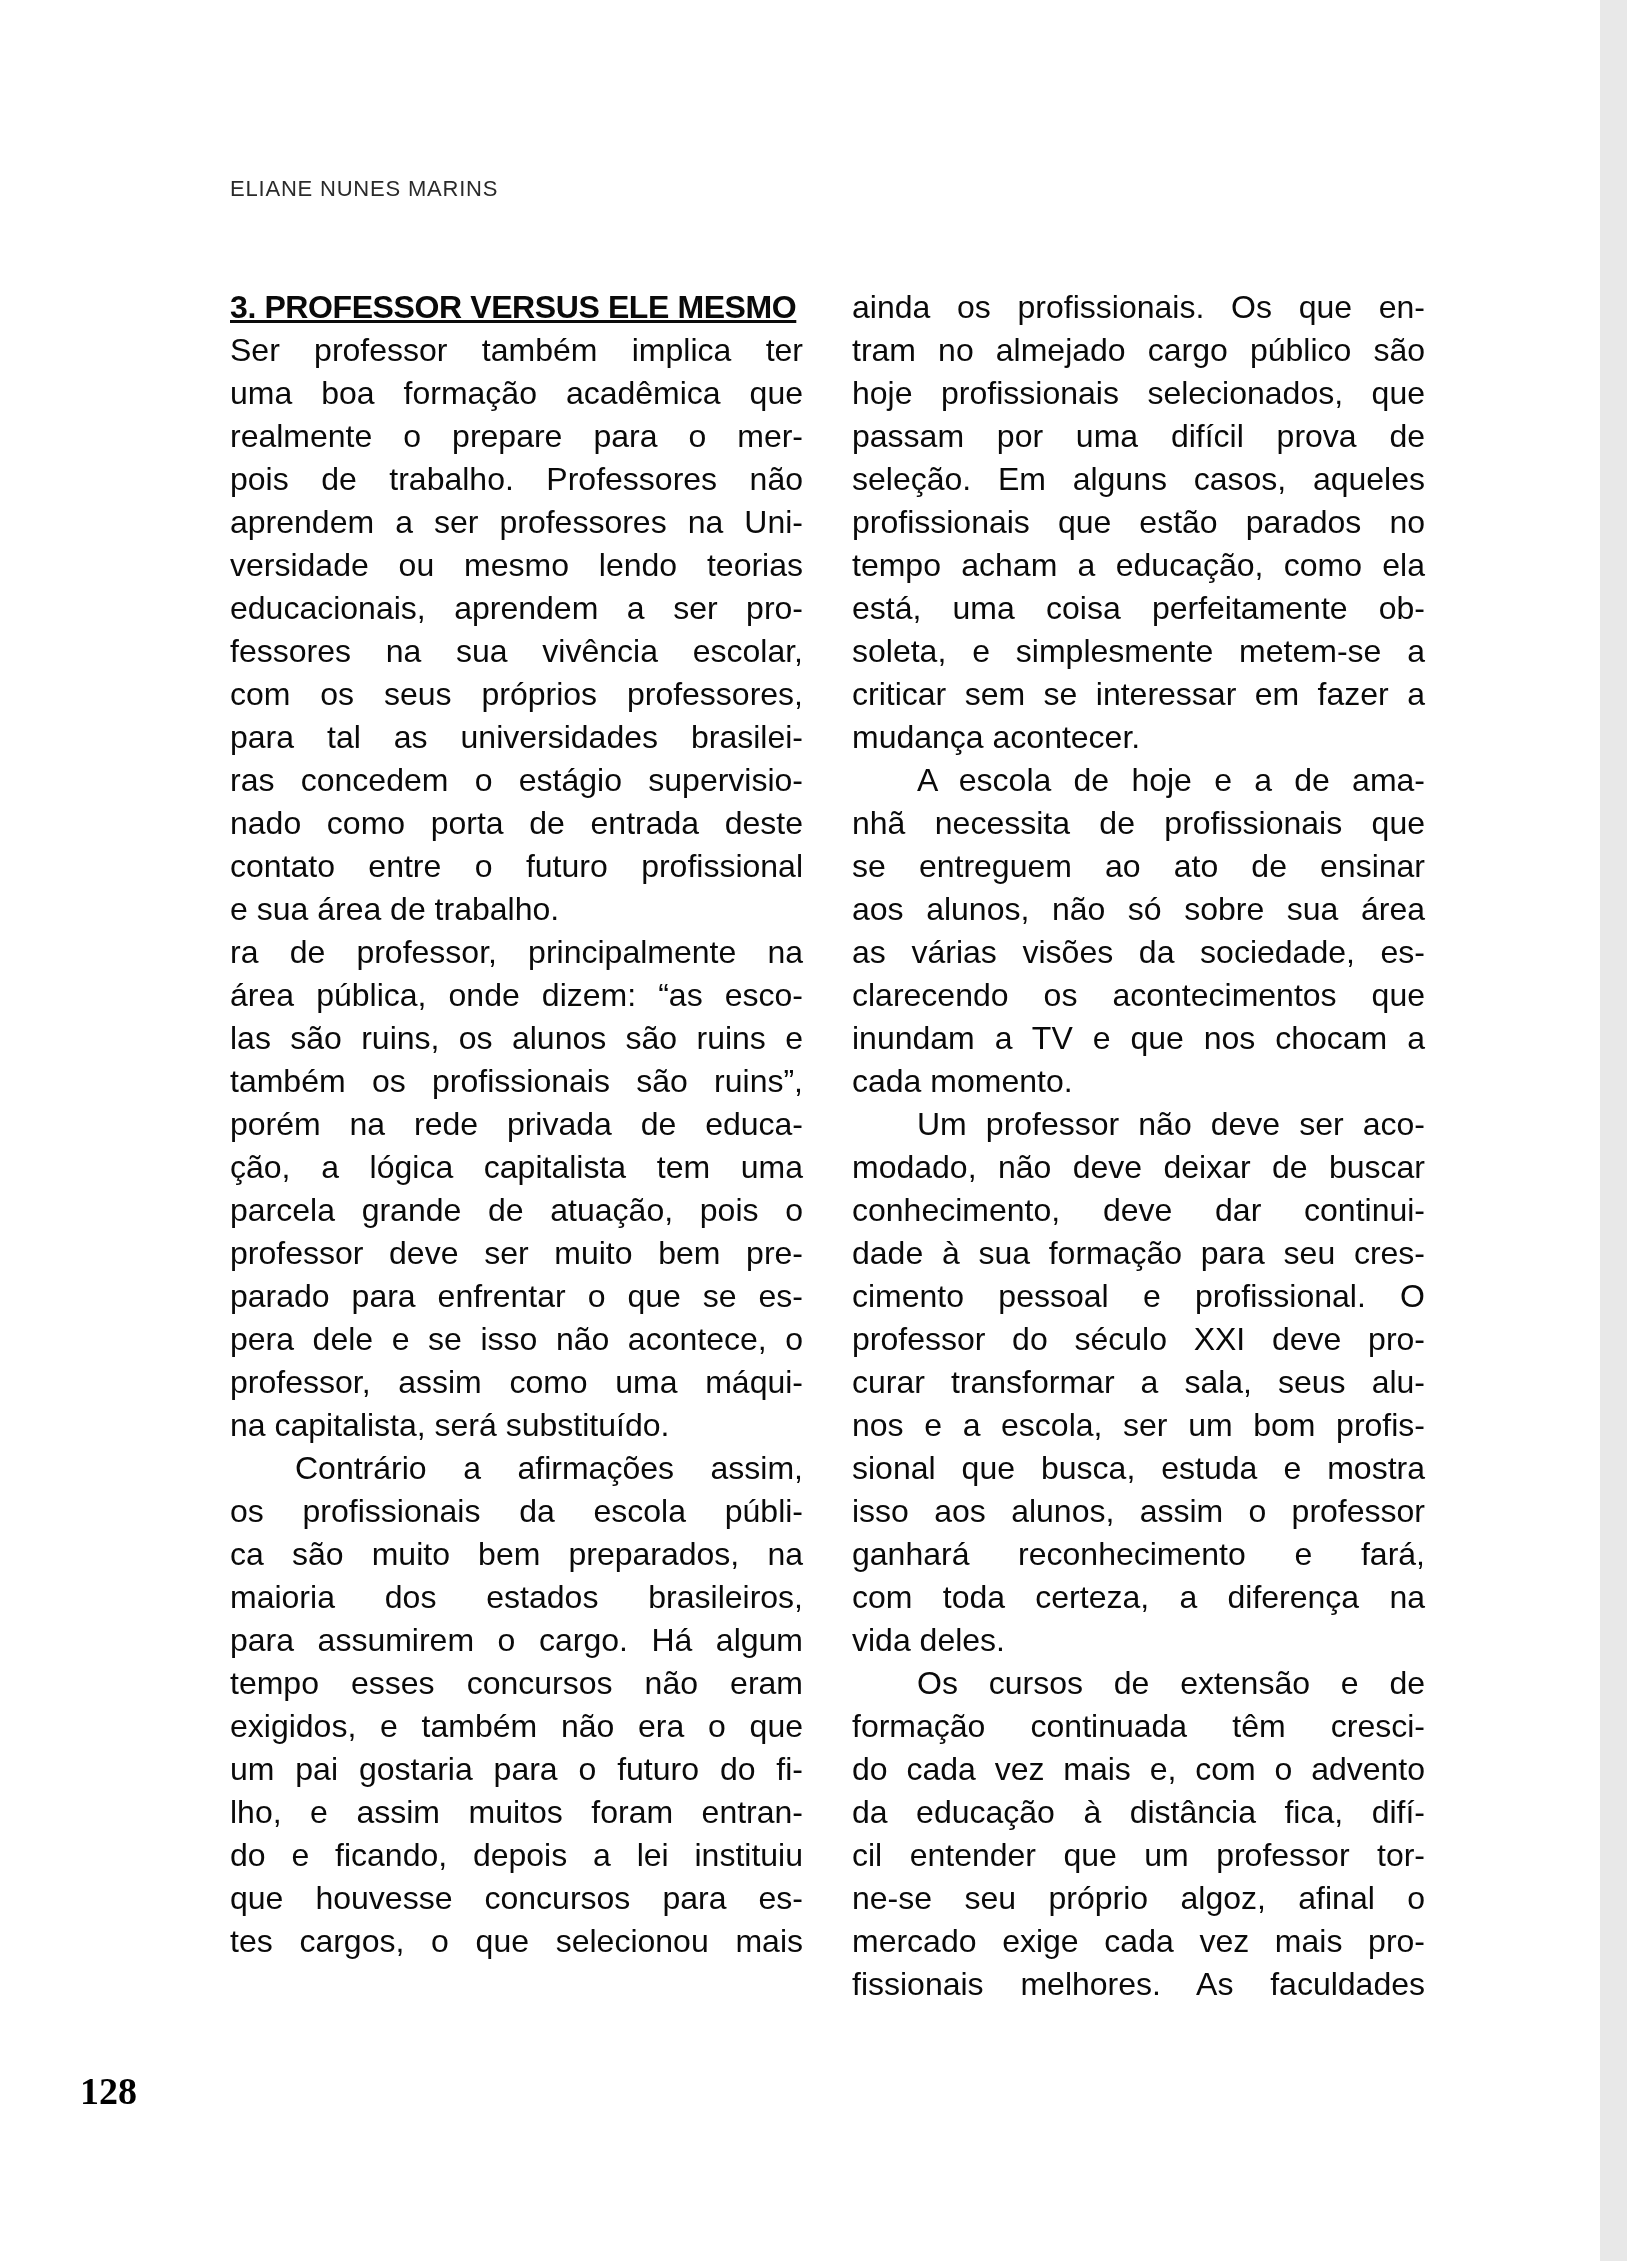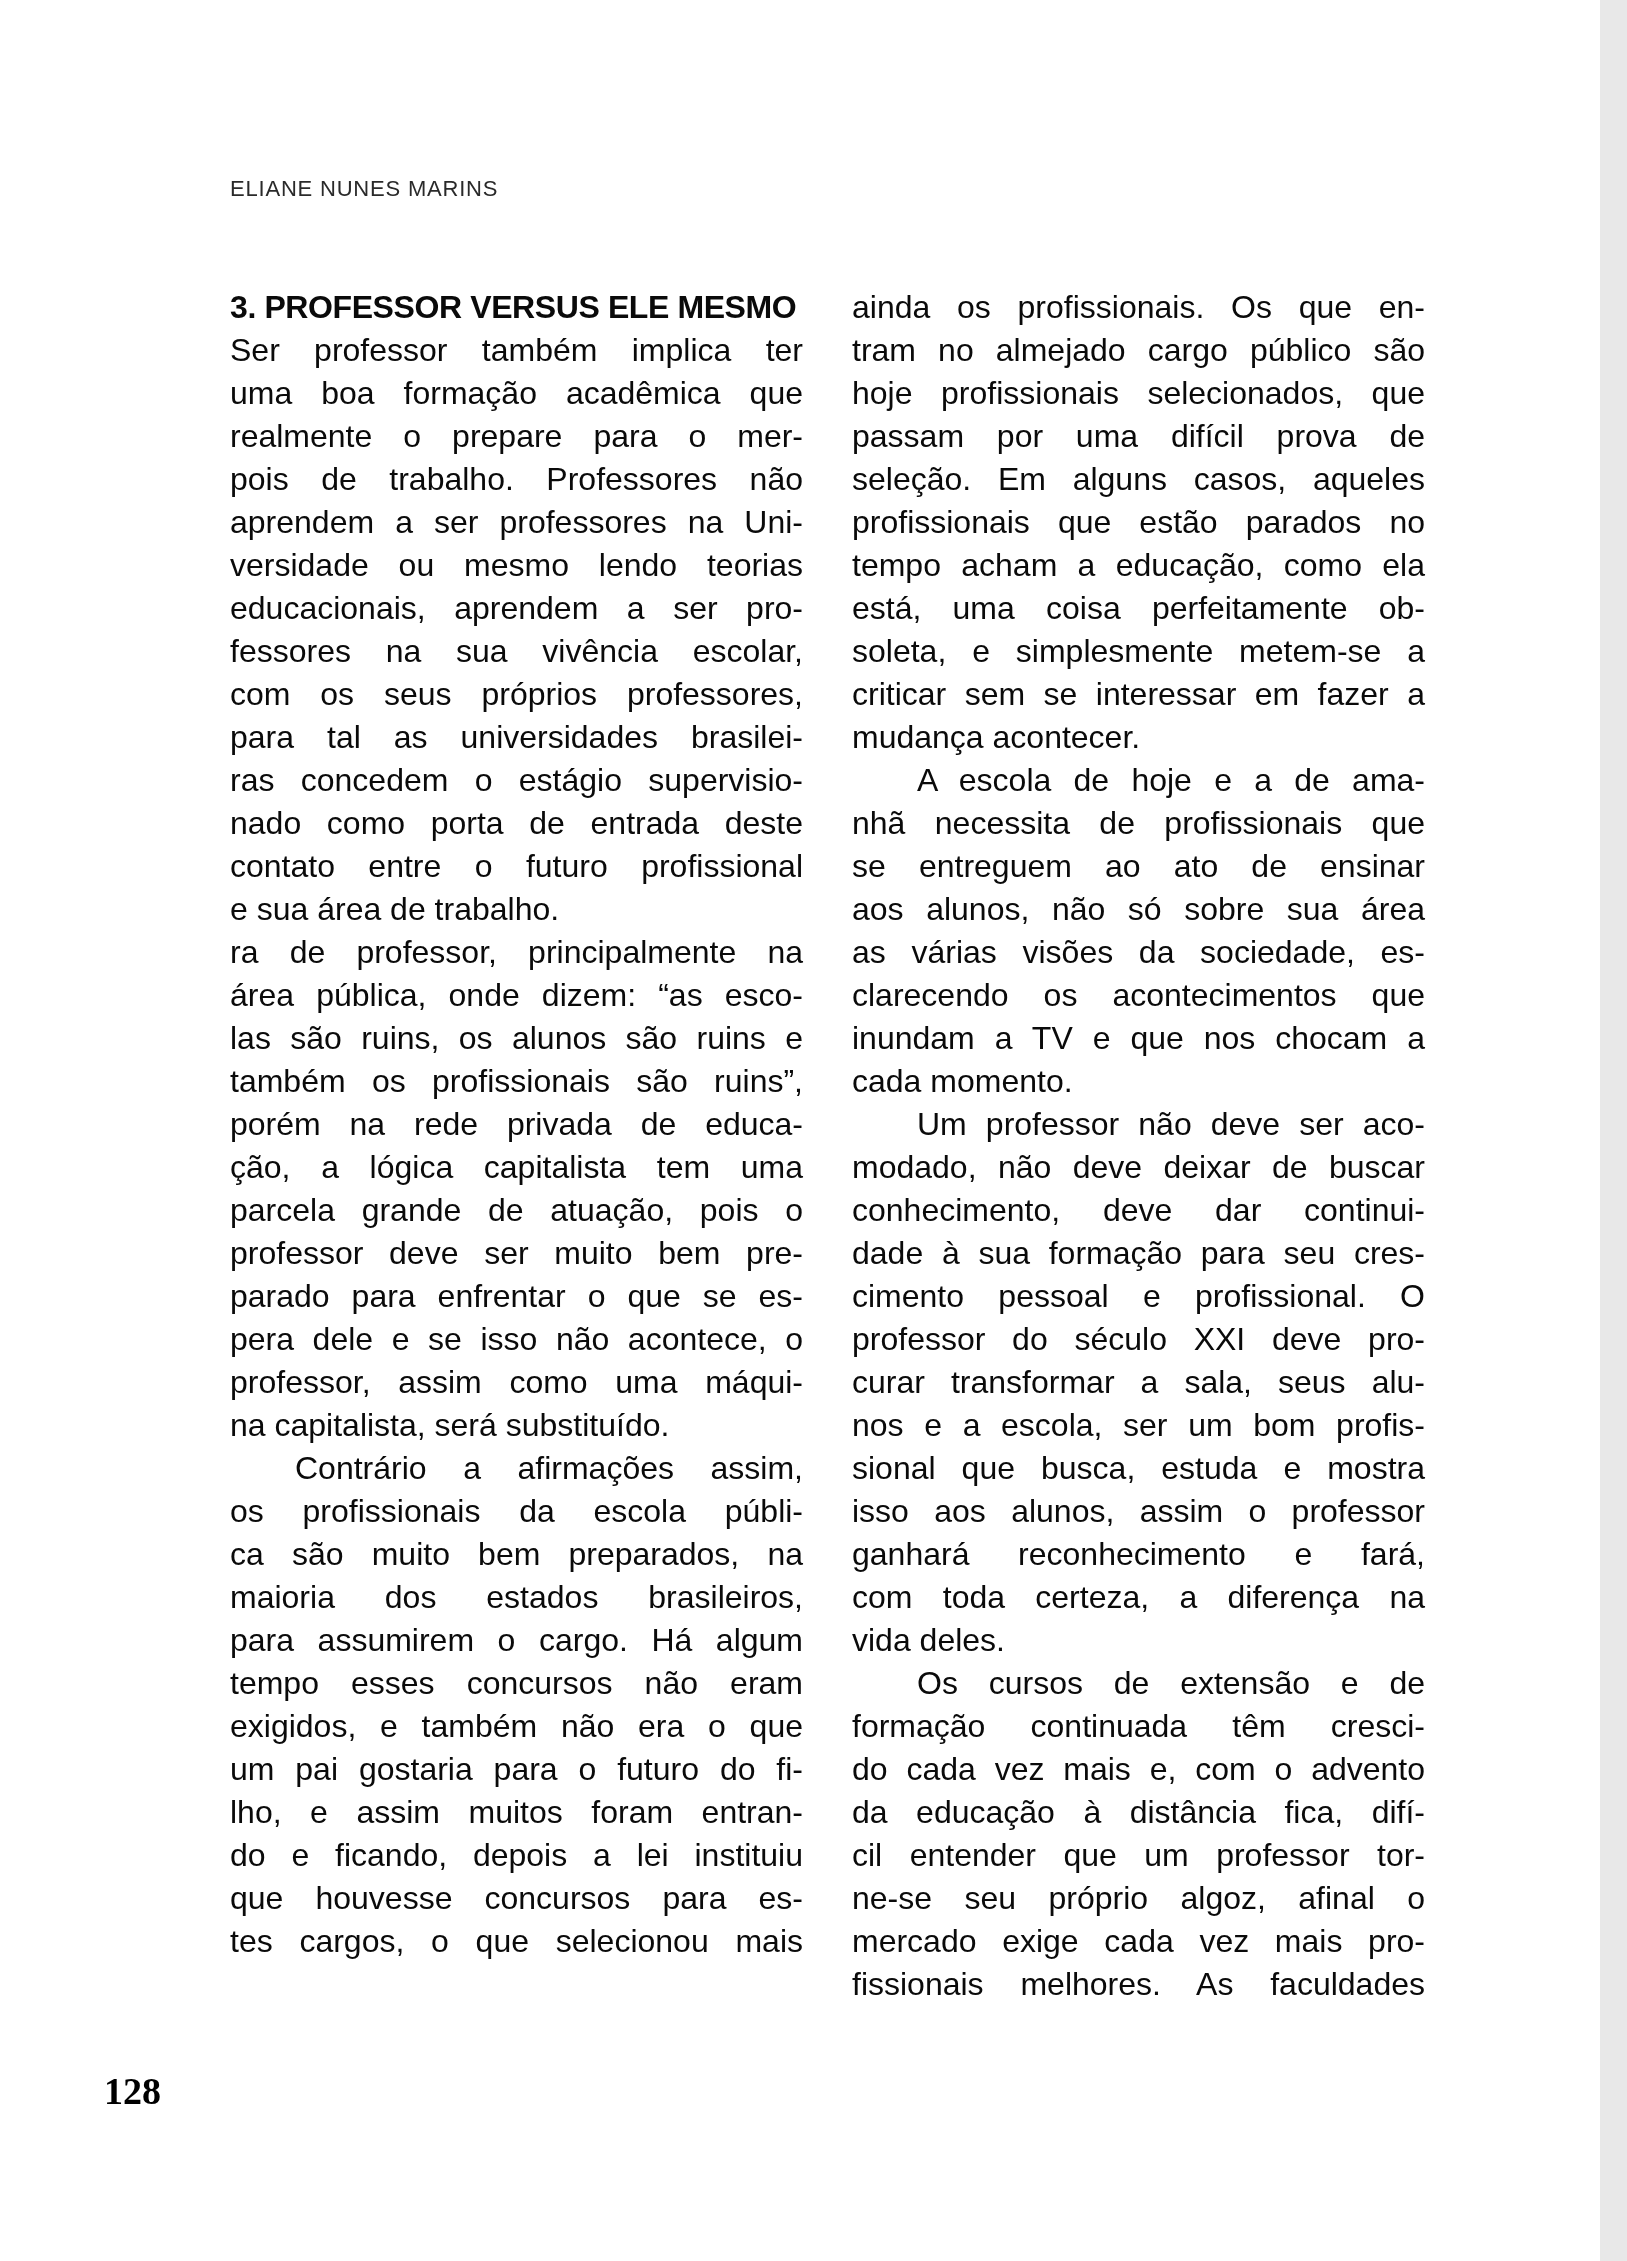--- a/index.html
+++ b/index.html
@@ -48,29 +48,29 @@
   }
   .line.indent{
     text-indent:65px;
   }
   .heading-line{
     height:43px;
     font-weight:bold;
     font-size:32px;
     letter-spacing:-0.4px;
     white-space:nowrap;
+    text-decoration:underline;
   }
   .folio{
     position:absolute;
     left:80px;top:2069px;
     font-family:"Liberation Serif", serif;
     font-weight:700;
     font-size:38px;
     color:#000;
-    margin-left:24px;
   }
 </style>
 </head>
 <body>
 
 <div class="page">
 
   <div class="author">ELIANE NUNES MARINS</div>
 
   <div class="col col-left">

